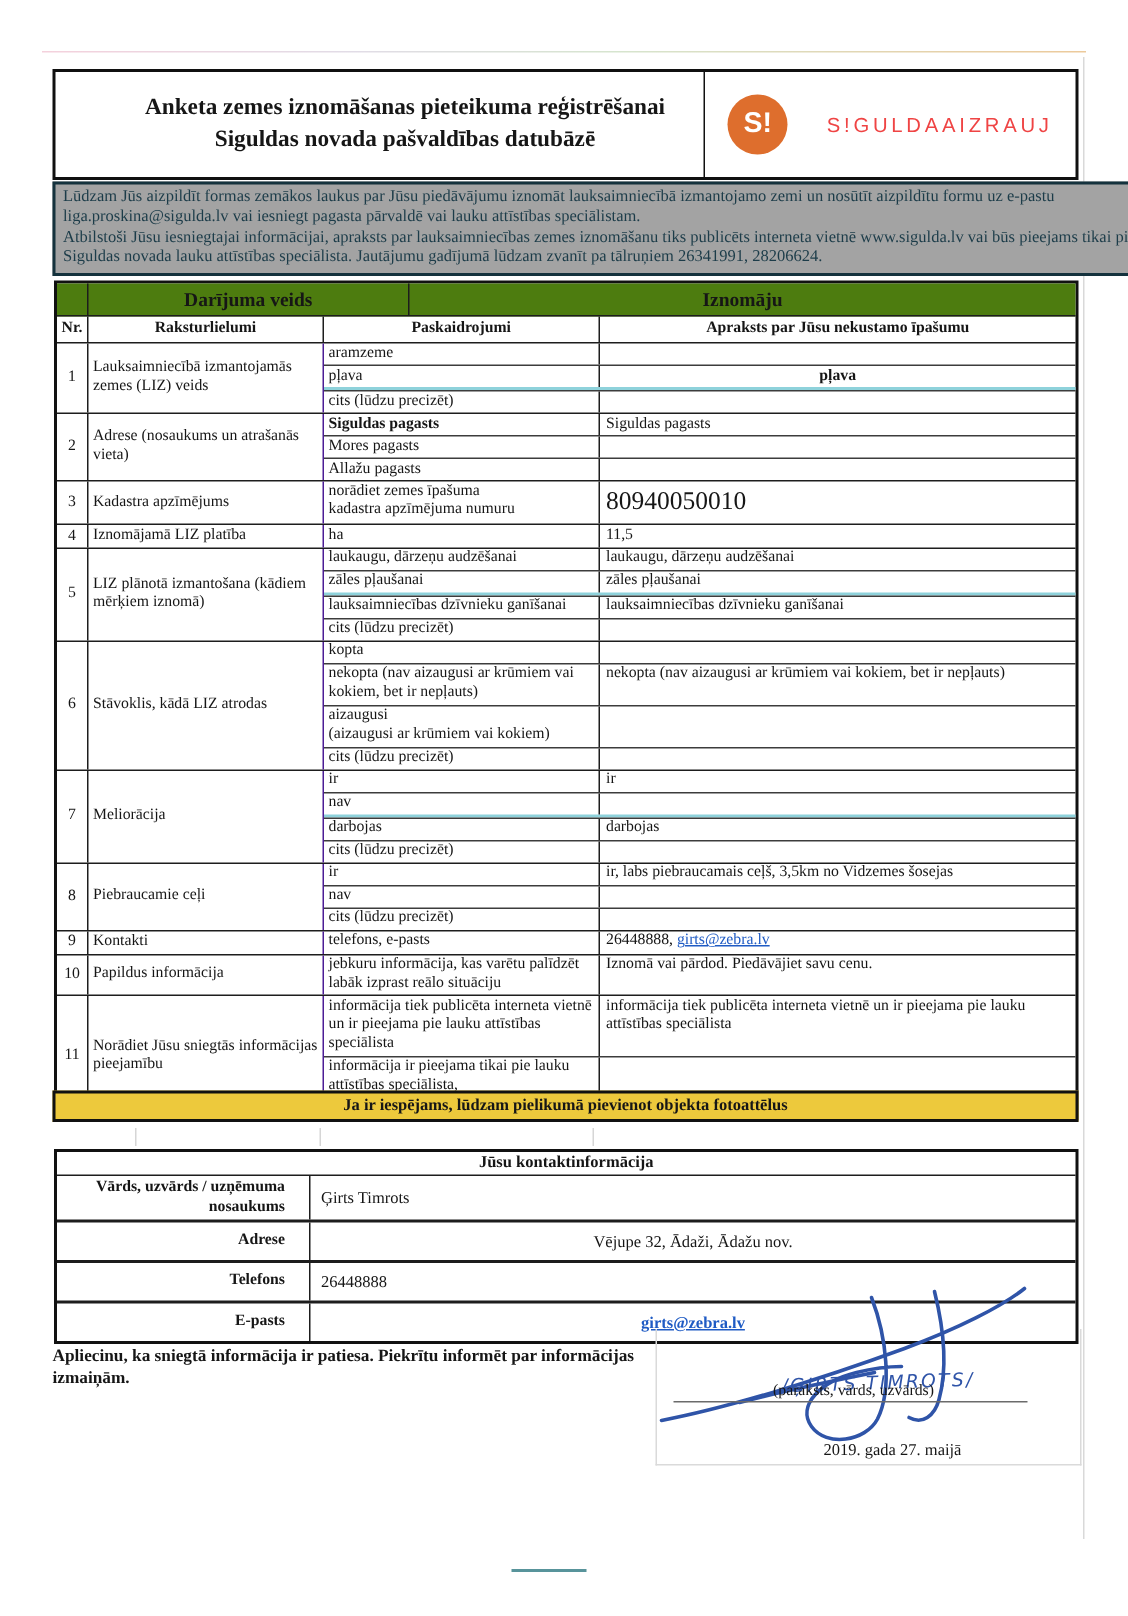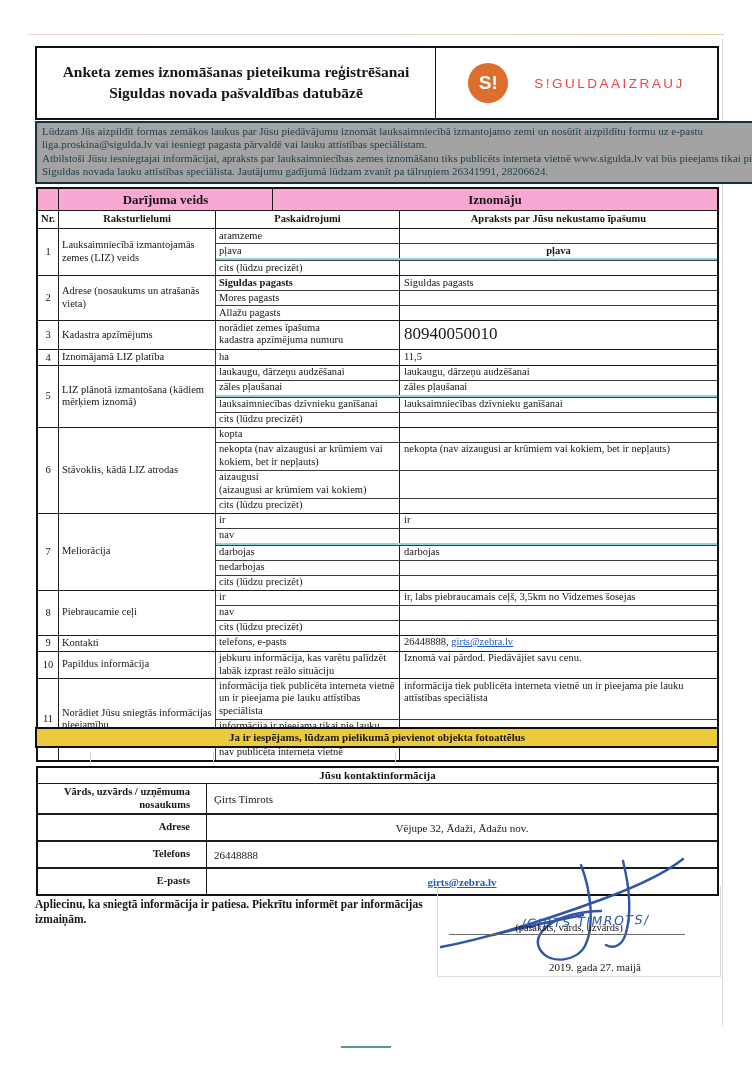--- a/index.html
+++ b/index.html
@@ -9,34 +9,34 @@
   .scan-top-line{position:absolute;left:28px;top:34px;width:696px;height:1px;
     background:linear-gradient(90deg,#f2c9d6 0%,#dcd6e2 30%,#cfe0c6 55%,#e9c089 100%);opacity:.85;}
   .scan-right-line{position:absolute;left:722px;top:38px;width:1px;height:988px;background:#cfcfcf;opacity:.8;}
   .scan-bottom-dash{position:absolute;left:341px;top:1046px;width:50px;height:2px;background:#20707a;opacity:.75;}
   .ghost-v{position:absolute;width:1px;background:#d6d6d6;}
   .ghost-box{position:absolute;border-left:1px solid #dadada;border-right:1px solid #dadada;border-bottom:1px solid #dadada;}
 
   
   .hdr{position:absolute;left:35px;top:46px;width:684px;height:74px;border:2.5px solid #101010;display:flex;box-sizing:border-box;}
   .hdr-title{width:398px;display:flex;flex-direction:column;justify-content:center;align-items:center;
-    font-weight:bold;font-size:15.5px;line-height:1.35;text-align:center;border-right:1.5px solid #101010;}
+    font-weight:bold;font-size:15.5px;line-height:1.35;text-align:center;border-right:1.5px solid #101010;padding-left:34px;}
   .hdr-logo{flex:1;display:flex;align-items:center;justify-content:center;gap:26px;}
   .logo-circle{width:40px;height:40px;border-radius:50%;background:#de6e2d;color:#fff;display:flex;align-items:center;justify-content:center;
     font-family:"Liberation Sans","DejaVu Sans",sans-serif;font-weight:bold;font-size:19px;}
   .wordmark{font-family:"Liberation Sans","DejaVu Sans",sans-serif;font-size:13.5px;letter-spacing:2.5px;color:#ef4444;font-weight:500;}
 
   
   .intro{position:absolute;left:35px;top:121px;width:751px;box-sizing:border-box;background:#a3a3a3;
     border:2px solid #14323d;border-bottom:2.5px solid #14323d;padding:2px 6px 3px 5px;font-size:11px;line-height:1.22;color:#1c3c49;}
   .intro p{margin:0;}
 
   
   .mtable{position:absolute;left:36px;top:187px;width:683px;box-sizing:border-box;border:2.2px solid #111;background:#fff;font-size:10.5px;line-height:1.22;}
-  .banner{display:flex;background:#f9a8d4;border-bottom:1.3px solid #1d1d1d;font-weight:bold;font-size:13px;height:21px;align-items:stretch;}
+  .banner{display:flex;background:#4d7c0f;border-bottom:1.3px solid #1d1d1d;font-weight:bold;font-size:13px;height:21px;align-items:stretch;}
   .banner>div{display:flex;align-items:center;justify-content:center;box-sizing:border-box;}
   .b0{width:21px;border-right:1px solid #1d1d1d;}
   .b1{width:214px;border-right:1px solid #1d1d1d;}
   .b2{flex:1;}
   .thead{display:flex;font-weight:bold;font-size:10.5px;text-align:center;align-items:stretch;height:17px;}
   .thead>div{display:flex;align-items:center;justify-content:center;box-sizing:border-box;}
   .h-nr{width:21px;border-right:1px solid #1d1d1d;}
   .h-label{width:157px;border-right:1px solid #1d1d1d;}
   .h-p{width:184px;border-right:1px solid #1d1d1d;}
   .h-v{flex:1;}
@@ -229,24 +229,20 @@
             </div>
             <div class="sub cyan">
               <div class="sub-p">nav</div>
               <div class="sub-v"></div>
             </div>
             <div class="sub">
               <div class="sub-p">darbojas</div>
               <div class="sub-v">darbojas</div>
             </div>
             <div class="sub">
-              <div class="sub-p">nedarbojas</div>
-              <div class="sub-v"></div>
-            </div>
-            <div class="sub">
               <div class="sub-p">cits (lūdzu precizēt)</div>
               <div class="sub-v"></div>
             </div>
           </div>
         </div>
         <div class="mrow">
           <div class="c-nr">8</div>
           <div class="c-label">Piebraucamie ceļi</div>
           <div class="c-subs">
             <div class="sub">

